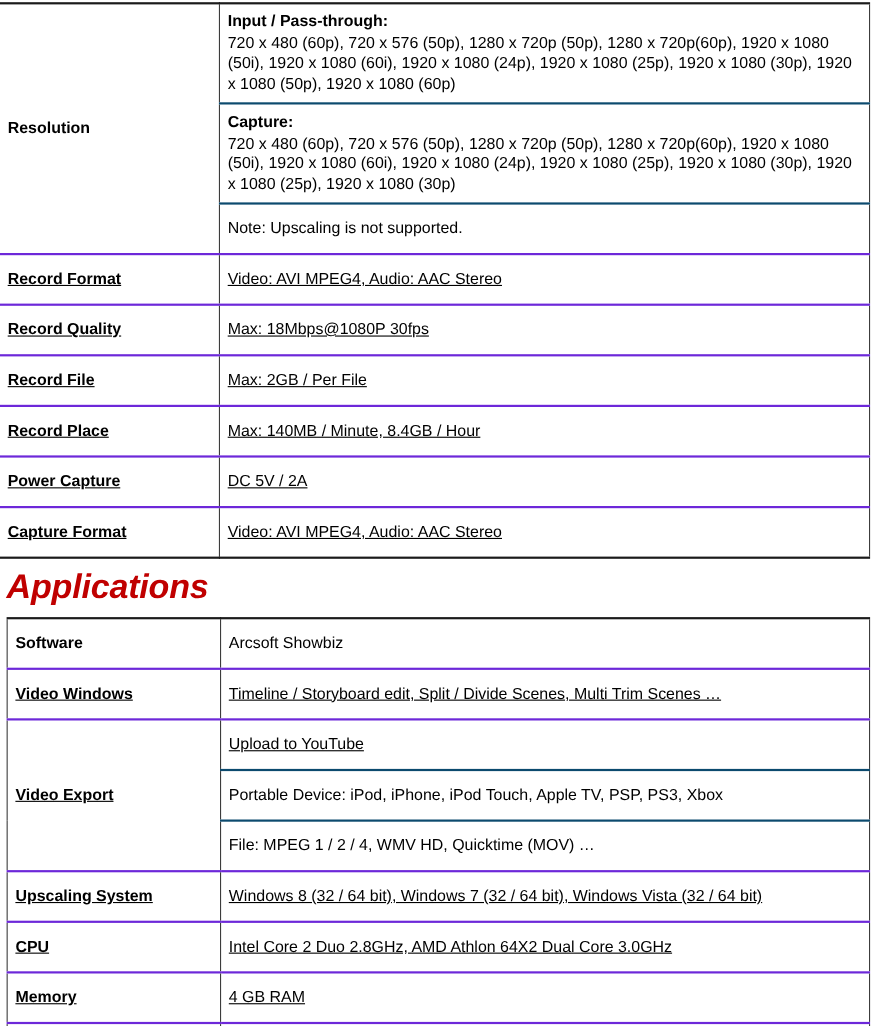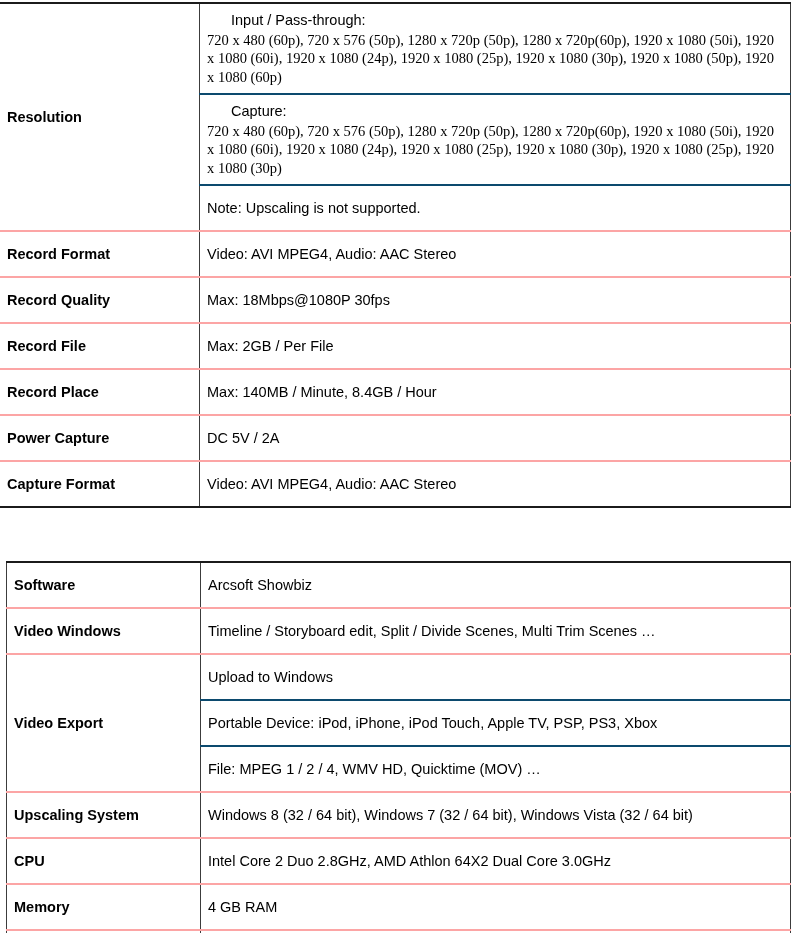--- a/index.html
+++ b/index.html
@@ -38,21 +38,22 @@
   td.label {
     background: #dce3ed;
     font-weight: bold;
     padding-left: 7px;
     width: 186px;
     margin-left: 20px;
   }
 
   
   tr.major > td {
-    border-top: 2px solid #fca5a5;
+    border-top: 2px solid #6d28d9;
+    text-decoration: underline;
   }
   
   tr.minor > td {
     border-top: 2px solid #0c4a6e;
   }
 
   td.vsplit {
     border-left: 1px solid #3c3c3c;
   }
 
@@ -65,26 +66,25 @@
   }
   .table-spec1 table.spec {
     width: 791px;
     border-top: 2px solid #1b1b1b;
     border-bottom: 2px solid #1b1b1b;
     border-right: 1px solid #3c3c3c;
   }
 
   .res-block { padding-top: 6px; padding-bottom: 6px; }
   .res-head {
-    font-weight: normal;
+    font-weight: bold;
     display: block;
     margin-bottom: 1px;
-    margin-left: 24px;
-  }
-  .res-body { display: block; font-family: Liberation Serif, serif; }
+  }
+  .res-body { display: block; }
 
   
   .apps-heading {
     position: absolute;
     left: 6px;
     top: 516px;
     font-size: 31px;
     font-weight: bold;
     font-style: italic;
     letter-spacing: -0.2px;
@@ -164,38 +164,39 @@
         </tr>
 
         <tr class="major">
           <td class="label">Capture Format</td>
           <td class="vsplit tall">Video: AVI MPEG4, Audio: AAC Stereo</td>
         </tr>
       </tbody>
     </table>
   </div>
 
+  <div class="apps-heading">Applications</div>
 
   <div class="table-spec2">
     <table class="spec">
       <tbody>
 
         <tr>
           <td class="label">Software</td>
           <td class="vsplit tall">Arcsoft Showbiz</td>
         </tr>
 
         <tr class="major">
           <td class="label">Video Windows</td>
           <td class="vsplit tall">Timeline / Storyboard edit, Split / Divide Scenes, Multi Trim Scenes …</td>
         </tr>
 
         <tr class="major">
           <td class="label" rowspan="3">Video Export</td>
-          <td class="vsplit tall">Upload to Windows</td>
+          <td class="vsplit tall">Upload to YouTube</td>
         </tr>
         <tr class="minor">
           <td class="vsplit tall">Portable Device: iPod, iPhone, iPod Touch, Apple TV, PSP, PS3, Xbox</td>
         </tr>
         <tr class="minor">
           <td class="vsplit tall">File: MPEG 1 / 2 / 4, WMV HD, Quicktime (MOV) …</td>
         </tr>
 
         <tr class="major">
           <td class="label">Upscaling System</td>

